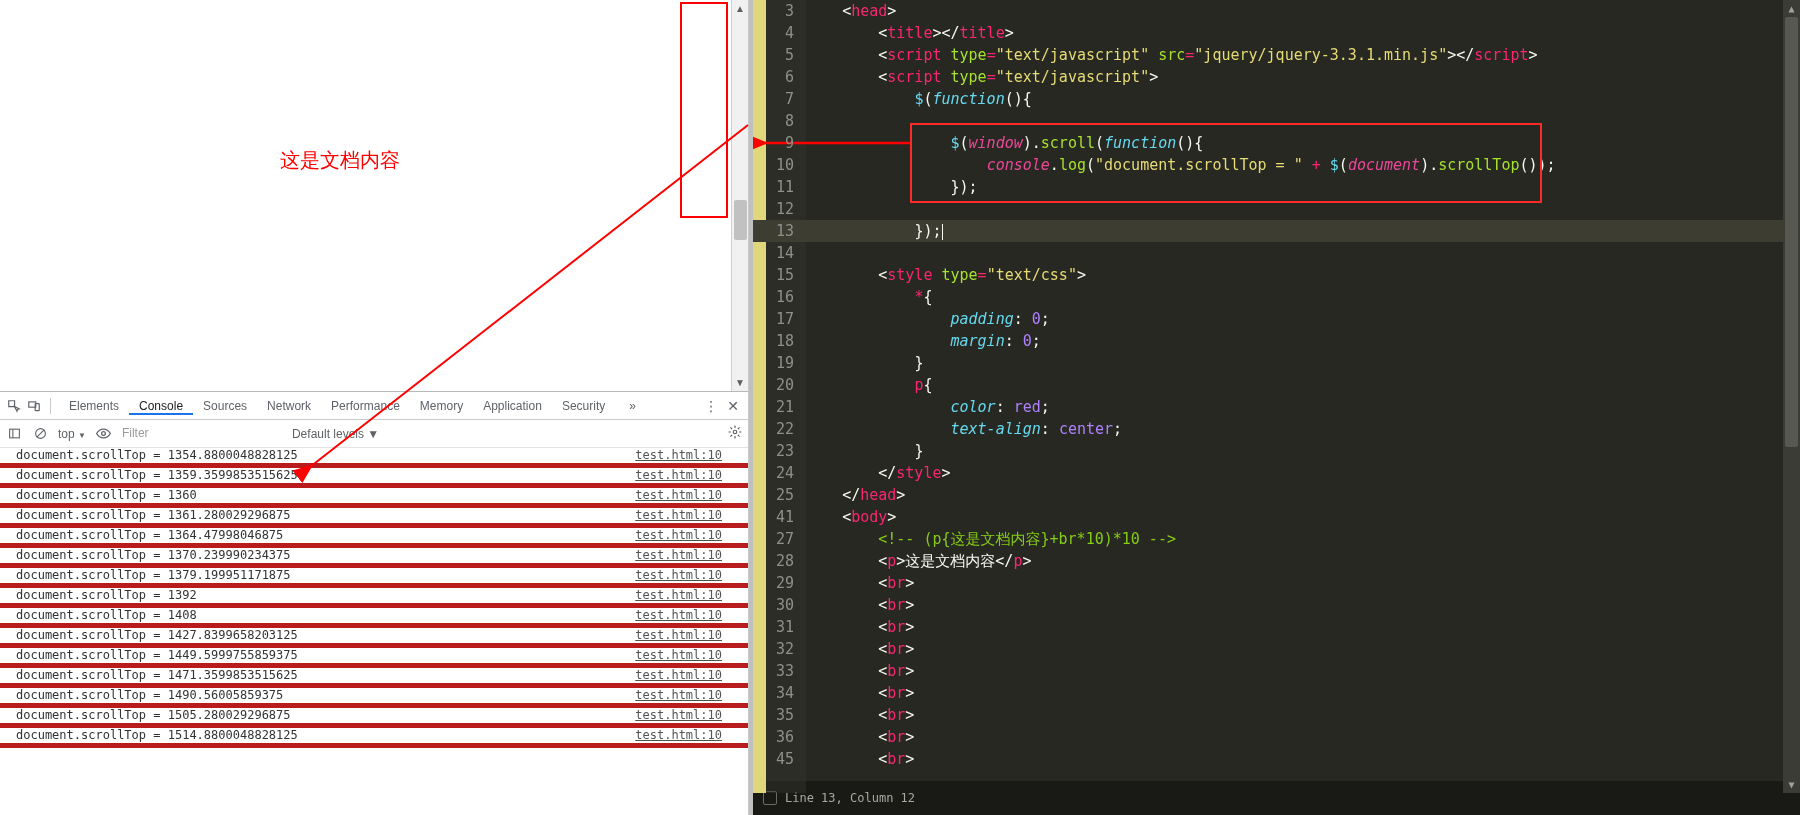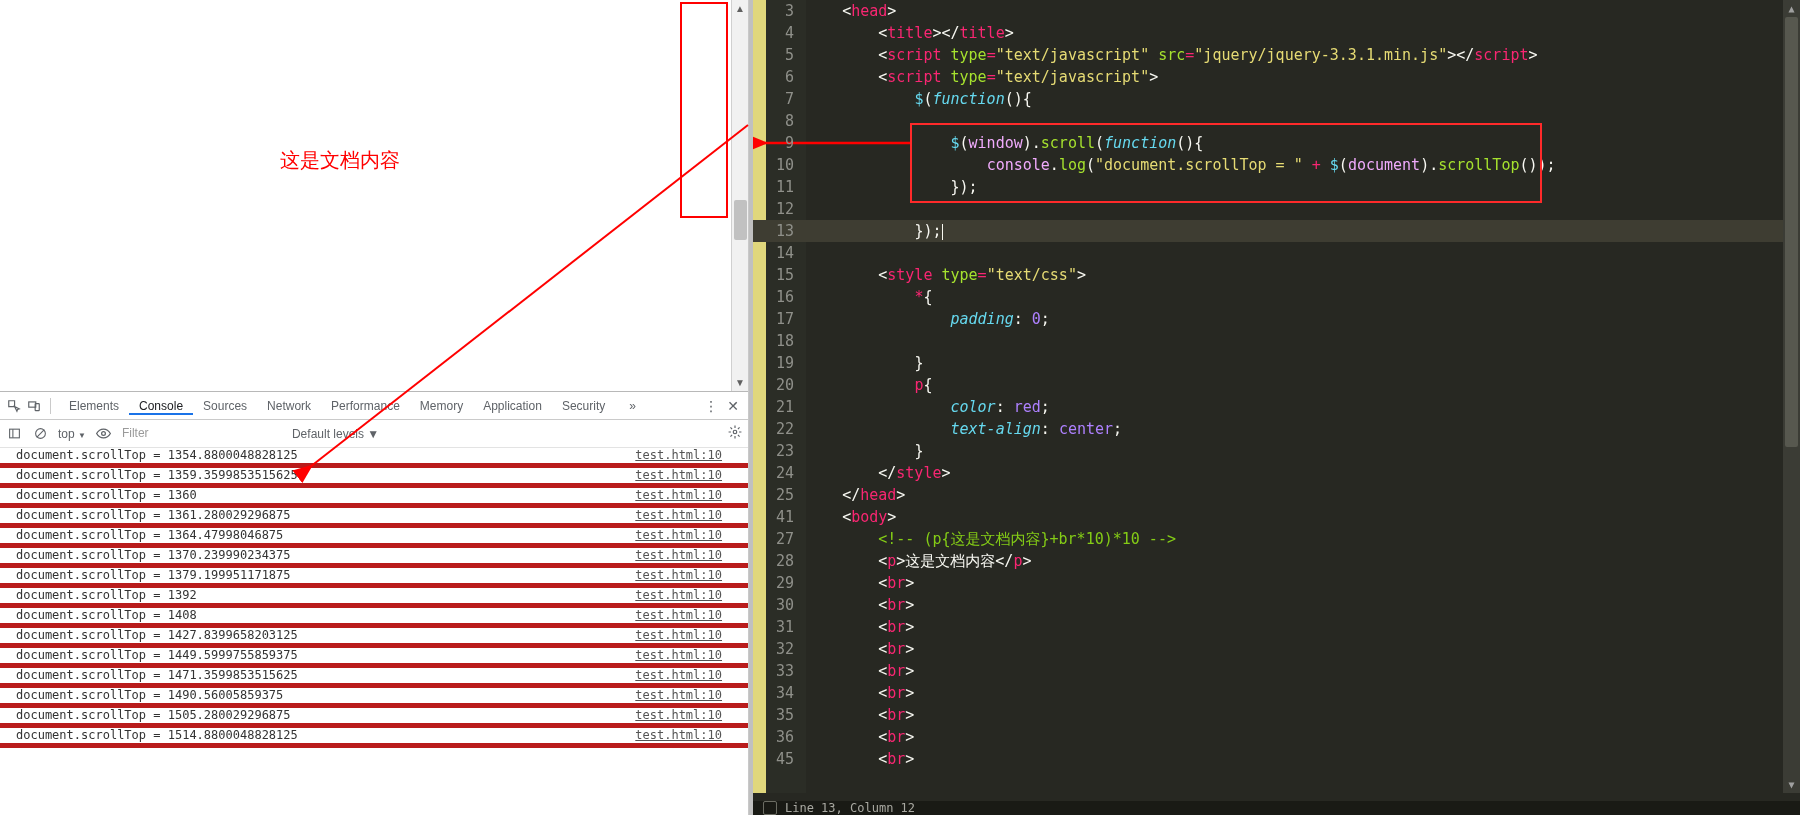--- a/index.html
+++ b/index.html
@@ -52,27 +52,27 @@
   .red-code-box{position:absolute;border:2px solid #ff2a2a;z-index:3;pointer-events:none}
   
   .t-ang{color:#f8f8f2}
   .t-tag{color:#f92672}
   .t-attr{color:#a6e22e}
   .t-str{color:#e6db74}
   .t-op{color:#f92672}
   .t-key{color:#66d9ef;font-style:italic}
   .t-func{color:#a6e22e}
   .t-fn{color:#66d9ef}
-  .t-var{color:#f0abfc;}
+  .t-var{color:#ec4899;font-style:italic}
   .t-pl{color:#f8f8f2}
   .t-num{color:#ae81ff}
   .t-prop{color:#66d9ef;font-style:italic}
   .t-cm{color:#84cc16}
   .cursor{display:inline-block;width:1px;height:16px;vertical-align:middle;background:#f8f8f0;margin-left:1px}
-  .statusbar{height:14px;background:#191a15;color:#a9a9a2;font-size:12px;display:flex;align-items:center;padding:0 10px;gap:8px}
+  .statusbar{height:34px;background:#191a15;color:#a9a9a2;font-size:12px;display:flex;align-items:center;padding:0 10px;gap:8px}
   .sb-ico{width:14px;height:14px;border:1px solid #6b6c63;border-radius:2px}
 </style>
 </head>
 <body>
 
 <div class="stage">
 
   <div class="left">
     <div class="preview">
       <span class="doc-text">这是文档内容</span>
@@ -187,21 +187,21 @@
         <div class="line"><span class="ln">8</span><span class="tx"> </span></div>
         <div class="line"><span class="ln">9</span><span class="tx">                <span class="t-fn">$</span><span class="t-pl">(</span><span class="t-var">window</span><span class="t-pl">).</span><span class="t-func">scroll</span><span class="t-pl">(</span><span class="t-key">function</span><span class="t-pl">(){</span></span></div>
         <div class="line"><span class="ln">10</span><span class="tx">                    <span class="t-var">console</span><span class="t-pl">.</span><span class="t-func">log</span><span class="t-pl">(</span><span class="t-str">"document.scrollTop = "</span> <span class="t-op">+</span> <span class="t-fn">$</span><span class="t-pl">(</span><span class="t-var">document</span><span class="t-pl">).</span><span class="t-func">scrollTop</span><span class="t-pl">());</span></span></div>
         <div class="line"><span class="ln">11</span><span class="tx">                <span class="t-pl">});</span></span></div>
         <div class="line"><span class="ln">12</span><span class="tx"> </span></div>
         <div class="line"><span class="ln">13</span><span class="tx">            <span class="t-pl">});</span><span class="cursor"></span></span></div>
         <div class="line"><span class="ln">14</span></div>
         <div class="line"><span class="ln">15</span><span class="tx">        <span class="t-ang">&lt;</span><span class="t-tag">style</span> <span class="t-attr">type</span><span class="t-op">=</span><span class="t-str">"text/css"</span><span class="t-ang">&gt;</span></span></div>
         <div class="line"><span class="ln">16</span><span class="tx">            <span class="t-tag">*</span><span class="t-pl">{</span></span></div>
         <div class="line"><span class="ln">17</span><span class="tx">                <span class="t-prop">padding</span><span class="t-pl">: </span><span class="t-num">0</span><span class="t-pl">;</span></span></div>
-        <div class="line"><span class="ln">18</span></div>
+        <div class="line"><span class="ln">18</span><span class="tx">                <span class="t-prop">margin</span><span class="t-pl">: </span><span class="t-num">0</span><span class="t-pl">;</span></span></div>
         <div class="line"><span class="ln">19</span><span class="tx">            <span class="t-pl">}</span></span></div>
         <div class="line"><span class="ln">20</span><span class="tx">            <span class="t-tag">p</span><span class="t-pl">{</span></span></div>
         <div class="line"><span class="ln">21</span><span class="tx">                <span class="t-prop">color</span><span class="t-pl">: </span><span class="t-num">red</span><span class="t-pl">;</span></span></div>
         <div class="line"><span class="ln">22</span><span class="tx">                <span class="t-prop">text-align</span><span class="t-pl">: </span><span class="t-num">center</span><span class="t-pl">;</span></span></div>
         <div class="line"><span class="ln">23</span><span class="tx">            <span class="t-pl">}</span></span></div>
         <div class="line"><span class="ln">24</span><span class="tx">        <span class="t-ang">&lt;/</span><span class="t-tag">style</span><span class="t-ang">&gt;</span></span></div>
         <div class="line"><span class="ln">25</span><span class="tx">    <span class="t-ang">&lt;/</span><span class="t-tag">head</span><span class="t-ang">&gt;</span></span></div>
         <div class="line"><span class="ln">41</span><span class="tx">    <span class="t-ang">&lt;</span><span class="t-tag">body</span><span class="t-ang">&gt;</span></span></div>
         <div class="line"><span class="ln">27</span><span class="tx">        <span class="t-cm">&lt;!-- (p{这是文档内容}+br*10)*10 --&gt;</span></span></div>
         <div class="line"><span class="ln">28</span><span class="tx">        <span class="t-ang">&lt;</span><span class="t-tag">p</span><span class="t-ang">&gt;</span><span class="t-pl">这是文档内容</span><span class="t-ang">&lt;/</span><span class="t-tag">p</span><span class="t-ang">&gt;</span></span></div>

